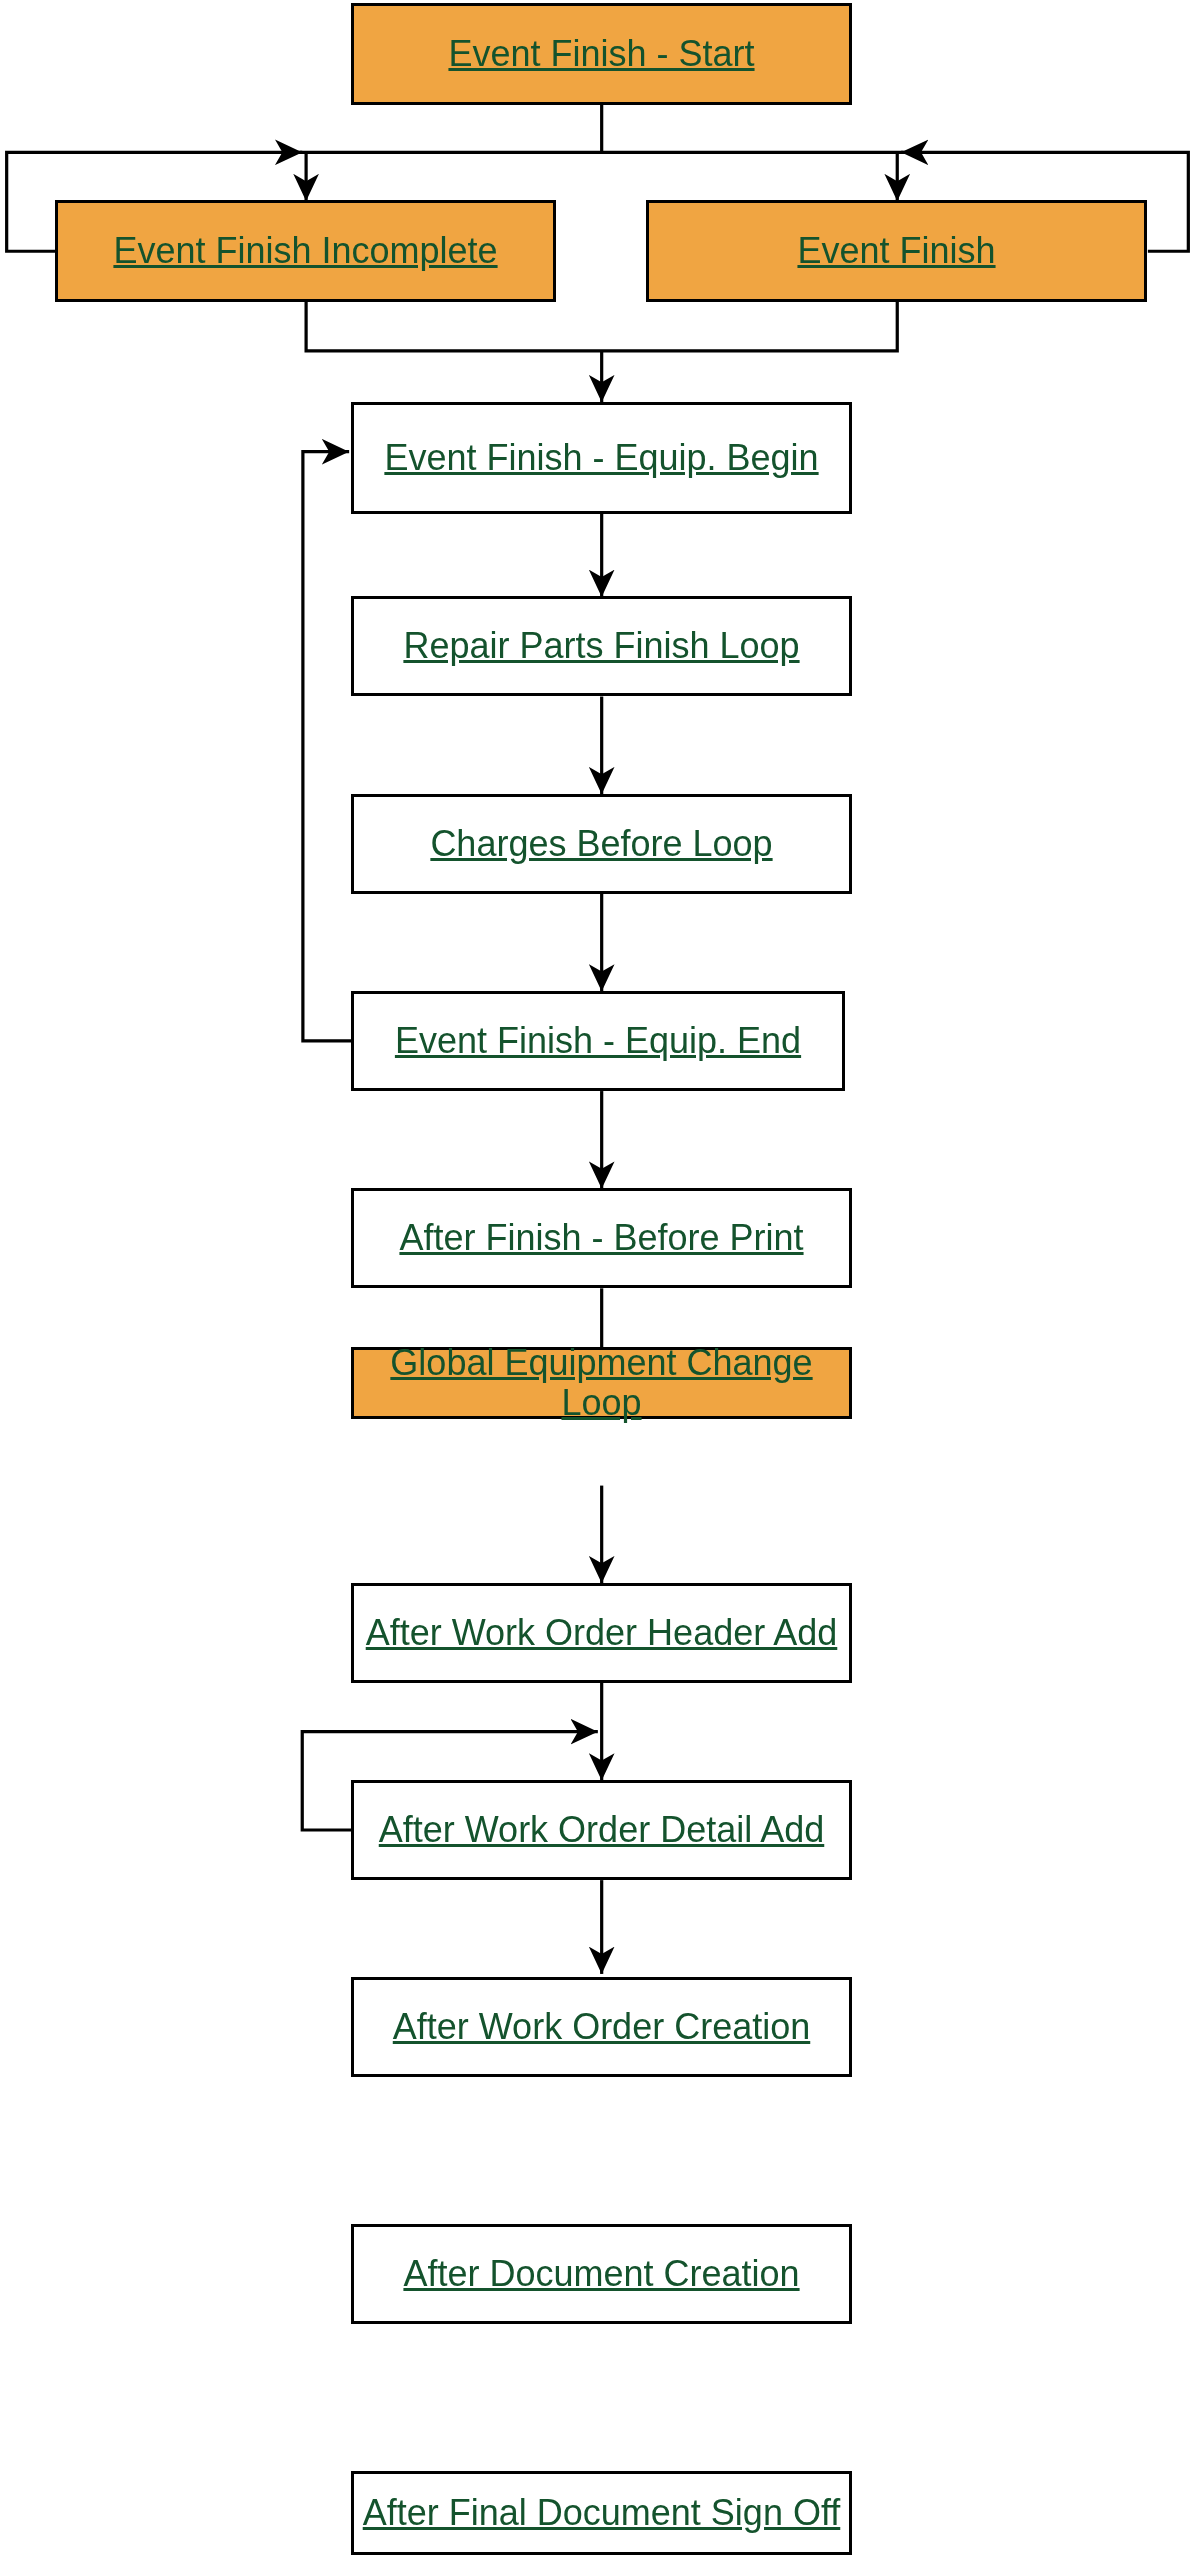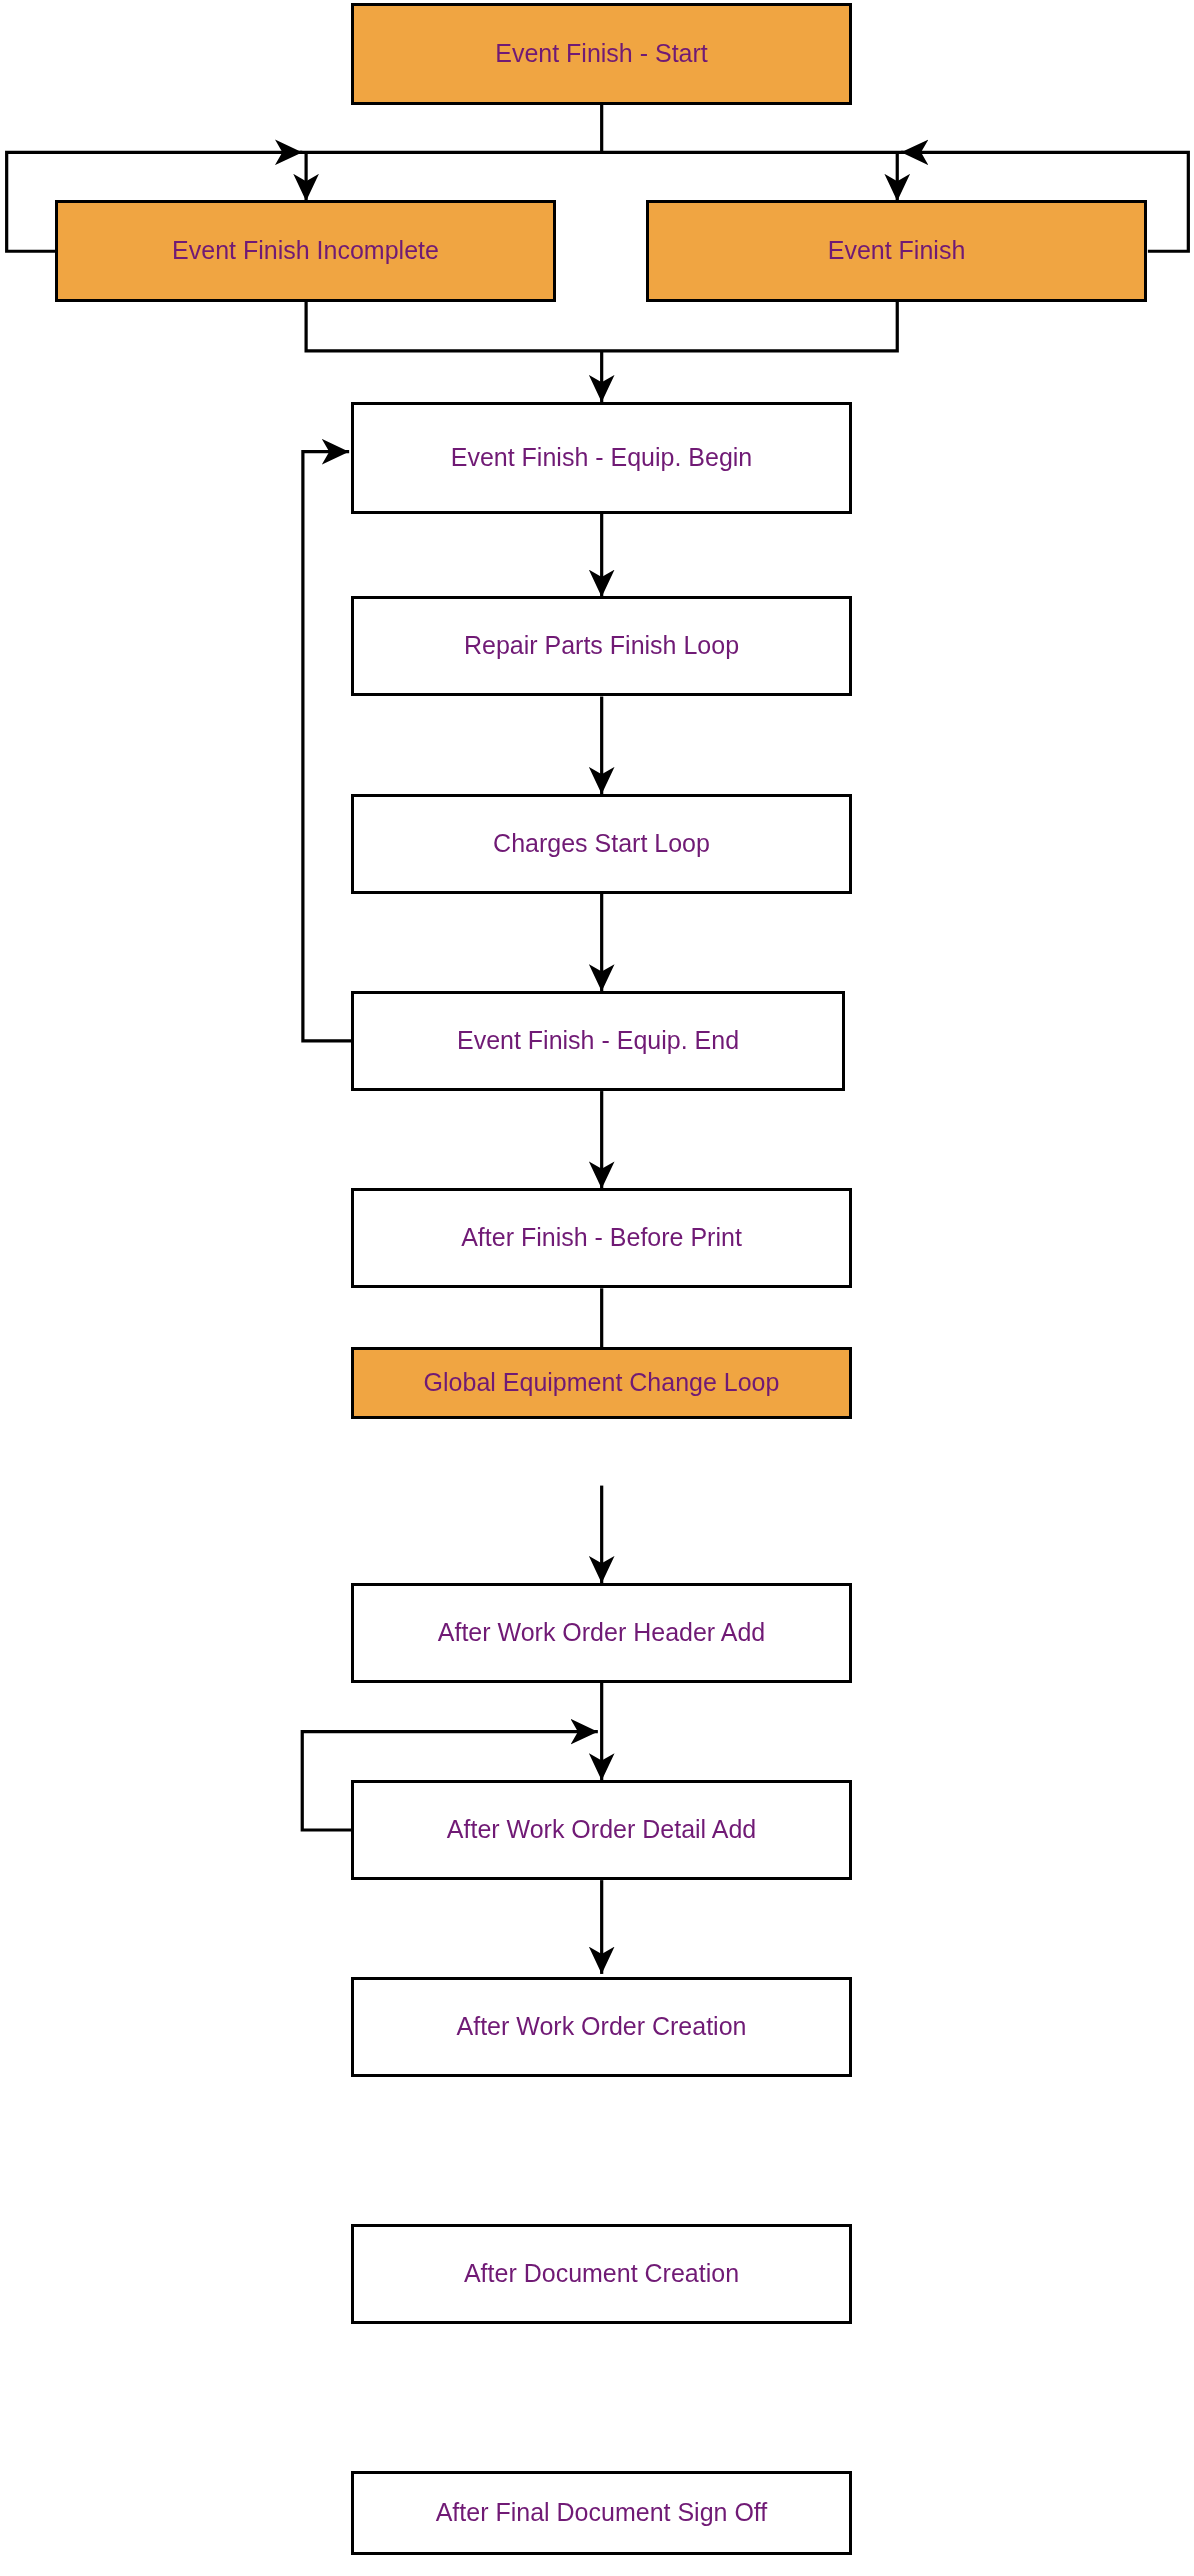--- a/index.html
+++ b/index.html
@@ -14,27 +14,28 @@
   .edges-layer {
     position: absolute;
     left: 0; top: 0;
     width: 1195px; height: 2576px;
   }
   .node {
     position: absolute;
     box-sizing: border-box;
     border: 3.9px solid #000000;
     background: #ffffff;
-    color: #701a75;
+    color: #14532d;
     display: flex;
     align-items: center;
     justify-content: center;
     text-align: center;
-    font-size: 25px;
+    font-size: 36px;
     line-height: 1.1;
+    text-decoration: underline;
   }
   .node.orange { background: #F0A542; }
 
   
   .p0  { left: 351px;  top: 3.2px;    width: 501px; height: 102px; }
   .p1  { left: 55px;   top: 200px;  width: 501px; height: 102px; }
   .p2  { left: 646px; top: 200px;  width: 501px; height: 102px; }
   .p3  { left: 351px;  top: 402px;  width: 501px; height: 112px; }
   .p4  { left: 351px;  top: 596px;  width: 501px; height: 100px; }
   .p5  { left: 351px;  top: 794px; width: 501px; height: 100px; }
@@ -89,21 +90,21 @@
     <path class="edge" d="M546,2848 L470,2848 L470,2695 L930,2695" marker-end="url(#arrow)"></path>
 
     <line class="edge" x1="936" y1="2926" x2="936" y2="3072" marker-end="url(#arrow)"></line>
   </svg>
 
   <div class="node orange p0">Event Finish - Start</div>
   <div class="node orange p1">Event Finish Incomplete</div>
   <div class="node orange p2">Event Finish</div>
   <div class="node p3">Event Finish - Equip. Begin</div>
   <div class="node p4">Repair Parts Finish Loop</div>
-  <div class="node p5">Charges Start Loop</div>
+  <div class="node p5">Charges Before Loop</div>
   <div class="node p6">Event Finish - Equip. End</div>
   <div class="node p7">After Finish - Before Print</div>
   <div class="node orange p8">Global Equipment Change Loop</div>
   <div class="node p9">After Work Order Header Add</div>
   <div class="node p10">After Work Order Detail Add</div>
   <div class="node p11">After Work Order Creation</div>
   <div class="node p12">After Document Creation</div>
   <div class="node p13">After Final Document Sign Off</div>
 
 </div>

